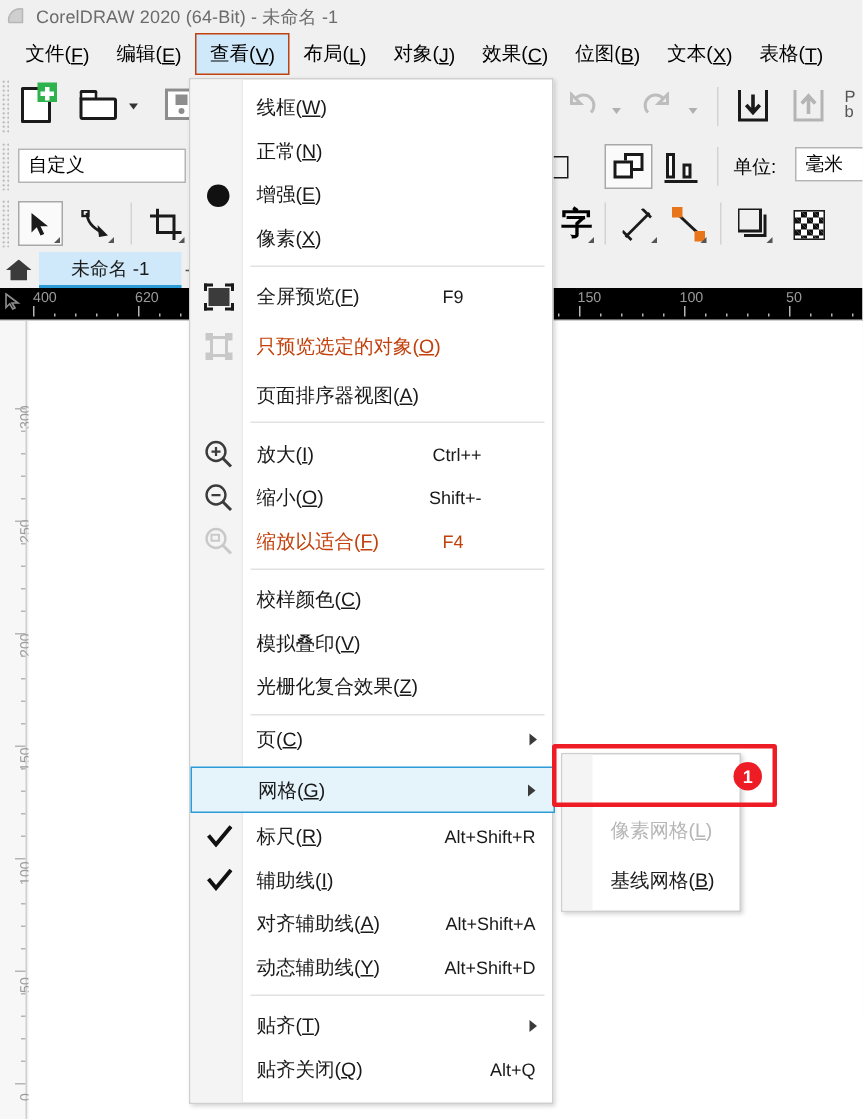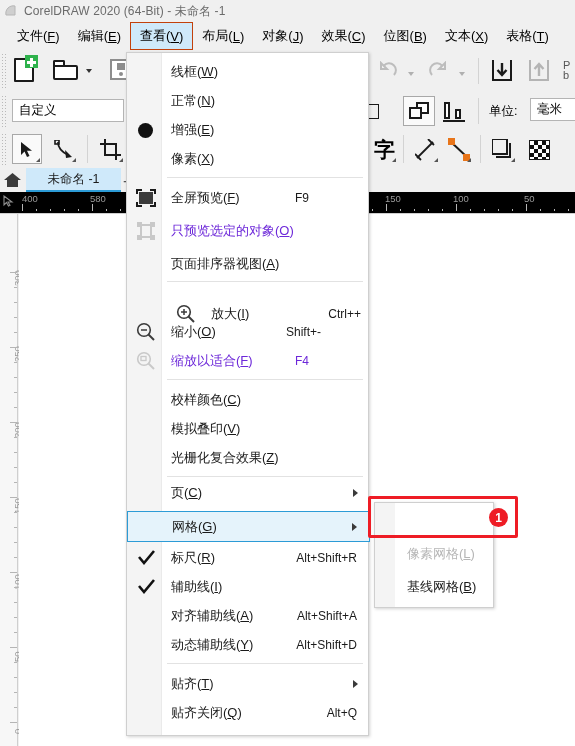--- a/index.html
+++ b/index.html
@@ -130,21 +130,21 @@
     box-shadow:1px 1px 3px rgba(0,0,0,0.18);
   }
   .menu-gutter{position:absolute;left:0;top:0;width:34px;height:100%;background:#f4f4f4;}
   .menu-gutter-line{position:absolute;left:34px;top:0;width:1px;height:100%;background:#eaeaea;}
   .mrow{
     position:absolute;left:1px;width:241px;height:30px;
     display:flex;align-items:center;
   }
   .mrow .mlabel{position:absolute;left:43px;font-size:13px;color:#1a1a1a;white-space:nowrap;}
   .mrow .mkey{position:absolute;right:12px;font-size:12px;color:#1a1a1a;}
-  .mrow.disabled .mlabel,.mrow.disabled .mkey{color:#6d28d9;}
+  .mrow.disabled .mlabel,.mrow.disabled .mkey{color:#c2410c;}
   .mrow.hl{background:#e5f3fb;border:1px solid #2c9bd6;left:0px;width:243px;}
   .msep{position:absolute;left:40px;width:196px;height:1px;background:#e2e2e2;}
   .marrow{position:absolute;right:11px;width:0;height:0;
     border-top:4px solid transparent;border-bottom:4px solid transparent;border-left:5px solid #3a3a3a;}
   .mcheck{position:absolute;left:10px;width:16px;height:14px;}
   .micon{position:absolute;left:8px;}
 
   
   .ic-dot{width:15px;height:15px;border-radius:50%;background:#111;}
   .ic-fullscreen{width:20px;height:18px;}
@@ -349,21 +349,21 @@
       </svg>
     </span>
     <div class="doctab">
       <span>未命名 -1</span>
     </div>
     <span class="tabplus">+</span>
   </div>
 
   <div class="hruler">
     <span class="rlabel" style="left:22px;top:1px;">400</span>
-    <span class="rlabel" style="left:90px;top:1px;">580</span>
+    <span class="rlabel" style="left:90px;top:1px;">620</span>
     <span class="rlabel" style="left:385px;top:1px;">150</span>
     <span class="rlabel" style="left:453px;top:1px;">100</span>
     <span class="rlabel" style="left:524px;top:1px;">50</span>
     <span class="rtick" style="left:22px;top:12px;width:1px;height:7px;"></span>
     <span class="rtick" style="left:36px;top:17px;width:1px;height:2px;"></span>
     <span class="rtick" style="left:50px;top:17px;width:1px;height:2px;"></span>
     <span class="rtick" style="left:64px;top:17px;width:1px;height:2px;"></span>
     <span class="rtick" style="left:78px;top:17px;width:1px;height:2px;"></span>
     <span class="rtick" style="left:92px;top:12px;width:1px;height:7px;"></span>
     <span class="rtick" style="left:106px;top:17px;width:1px;height:2px;"></span>
@@ -478,21 +478,21 @@
       </span>
       <span class="mlabel">只预览选定的对象(<u>O</u>)</span>
     </div>
 
     <div class="mrow" style="top:196px;">
       <span class="mlabel">页面排序器视图(<u>A</u>)</span>
     </div>
 
     <div class="msep" style="top:228px;"></div>
 
-    <div class="mrow" style="top:246px;margin-left:40px;">
+    <div class="mrow" style="top:235px;">
       <span class="micon ic-zoom" style="top:5px;left:8px;">
         <svg width="19" height="19" viewBox="0 0 19 19">
           <circle cx="8" cy="8" r="6.3" fill="none" stroke="#3b3b3b" stroke-width="1.6"></circle>
           <path d="M12.5 12.5 L18 18" stroke="#3b3b3b" stroke-width="2"></path>
           <path d="M5 8 L11 8 M8 5 L8 11" stroke="#3b3b3b" stroke-width="1.5"></path>
         </svg>
       </span>
       <span class="mlabel">放大(<u>I</u>)</span>
       <span class="mkey" style="right:48px;">Ctrl++</span>
     </div>

